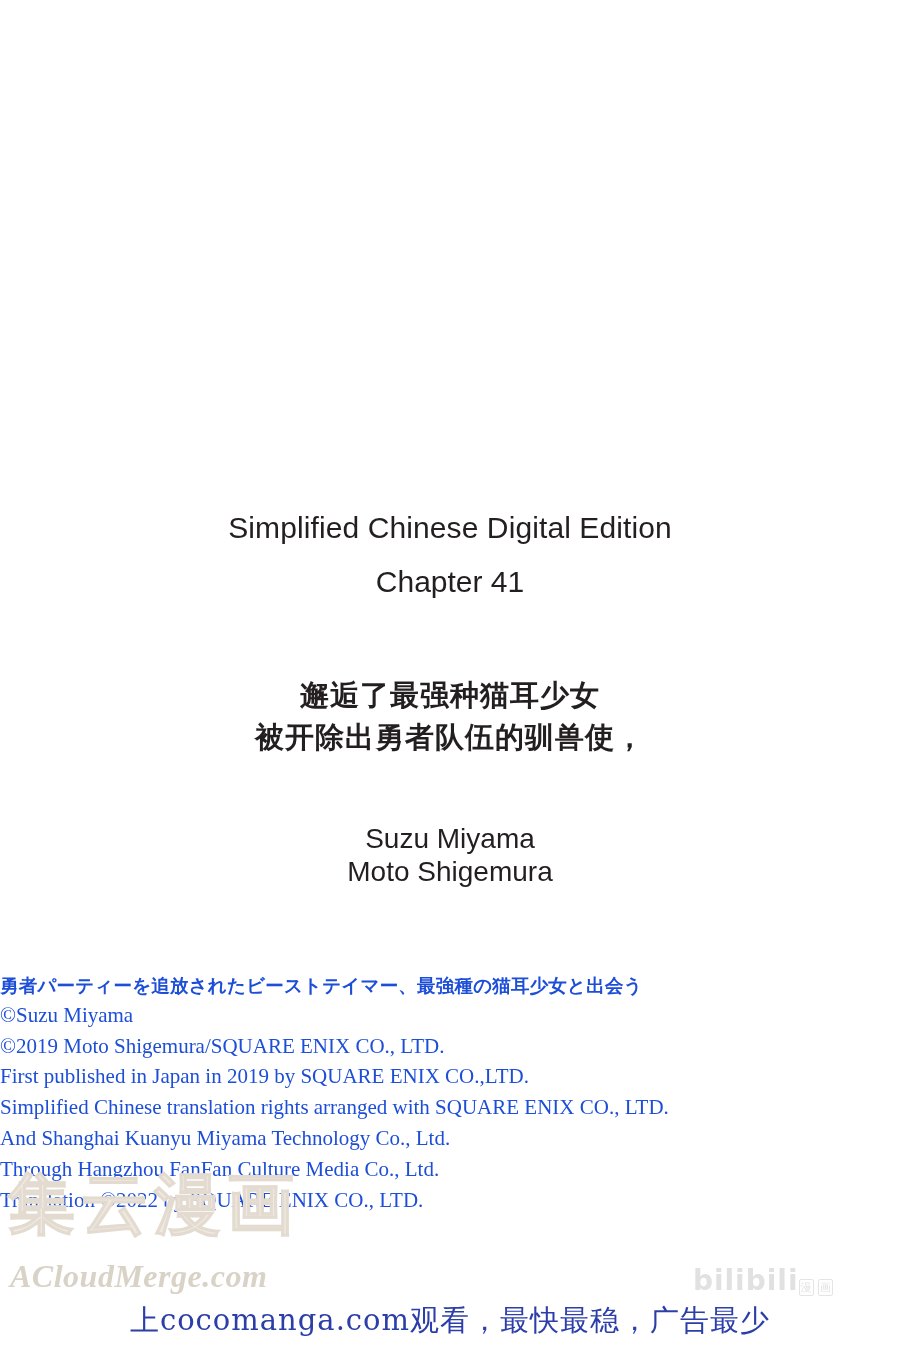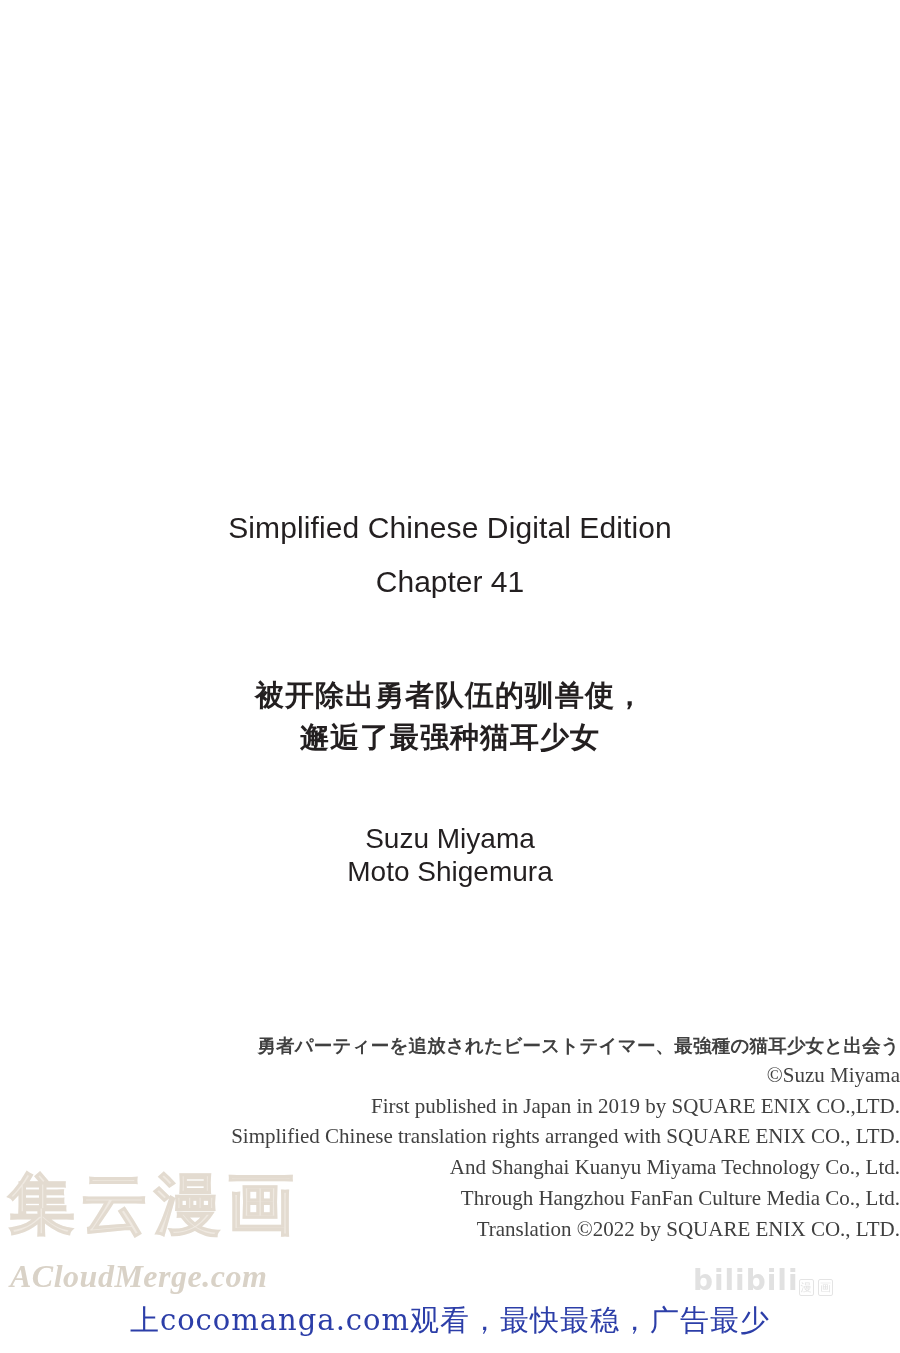--- a/index.html
+++ b/index.html
@@ -63,25 +63,25 @@
     font-family: "Liberation Sans", sans-serif;
     font-size: 28px;
     line-height: 1.18;
     color: #231f20;
   }
 
   
   .legal {
     position: absolute;
     left: 0;
-    top: 1001px;
-    width: 900px;
-    text-align: right;
+    top: 941px;
+    width: 900px;
+    text-align: left;
     font-family: "Liberation Serif", serif;
-    color: #404040;
+    color: #1d4ed8;
   }
   .legal .jp-title {
     font-family: "DejaVu Sans", sans-serif;
     font-weight: bold;
     font-size: 18.5px;
     line-height: 1.5;
     letter-spacing: 0.2px;
   }
   .legal .line {
     font-family: "Liberation Serif", serif;
@@ -161,33 +161,34 @@
 </head>
 <body>
 
 <div class="page">
 
   <div class="credits">
     <div class="edition-line">Simplified Chinese Digital Edition</div>
     <div class="chapter-line">Chapter 41</div>
 
     <div class="title-block">
+      <div>邂逅了最强种猫耳少女</div>
       <div>被开除出勇者队伍的驯兽使，</div>
-      <div>邂逅了最强种猫耳少女</div>
     </div>
 
     <div class="authors">
       <div>Suzu Miyama</div>
       <div>Moto Shigemura</div>
     </div>
   </div>
 
   <div class="legal">
     <div class="jp-title">勇者パーティーを追放されたビーストテイマー、最強種の猫耳少女と出会う</div>
     <div class="line">©Suzu Miyama</div>
+    <div class="line">©2019 Moto Shigemura/SQUARE ENIX CO., LTD.</div>
     <div class="line">First published in Japan in 2019 by SQUARE ENIX CO.,LTD.</div>
     <div class="line">Simplified Chinese translation rights arranged with SQUARE ENIX CO., LTD.</div>
     <div class="line">And Shanghai Kuanyu Miyama Technology Co., Ltd.</div>
     <div class="line">Through Hangzhou FanFan Culture Media Co., Ltd.</div>
     <div class="line">Translation ©2022 by SQUARE ENIX CO., LTD.</div>
   </div>
 
   <div class="wm-cn">集云漫画</div>
   <div class="wm-domain">ACloudMerge.com</div>
 

